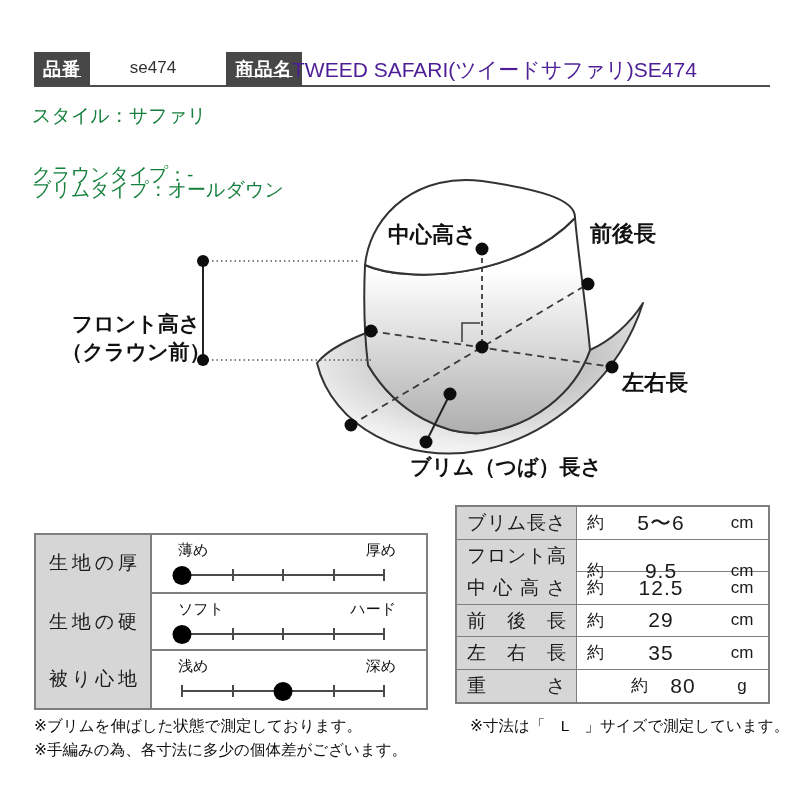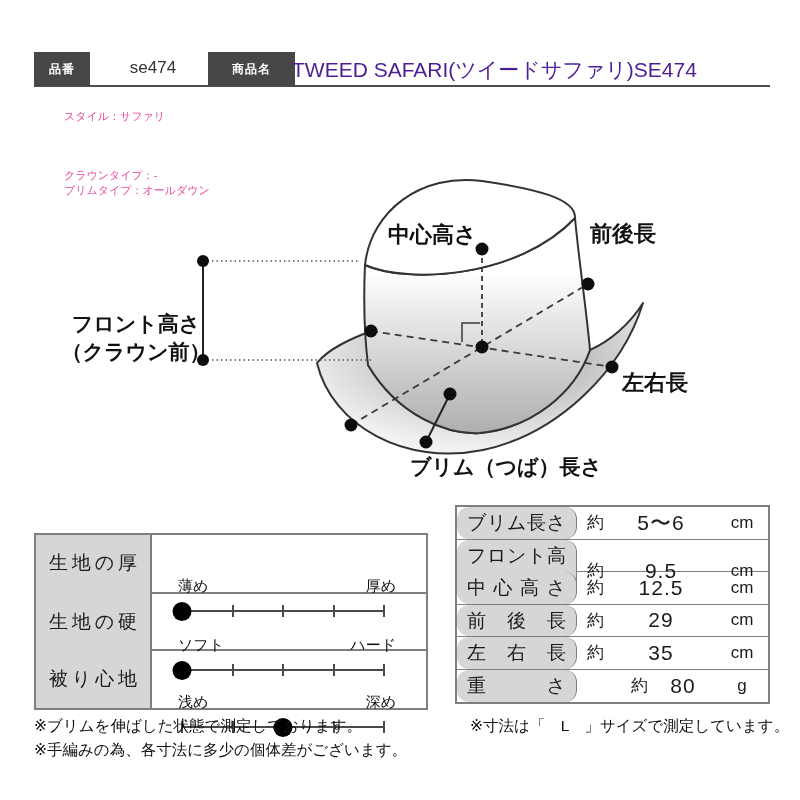--- a/index.html
+++ b/index.html
@@ -4,61 +4,61 @@
 <style>
   * { margin:0; padding:0; box-sizing:border-box; }
   html,body { background:#fff; }
   body { font-family:"Liberation Sans","DejaVu Sans",sans-serif; color:#1f1f1f; }
   #canvas { position:relative; width:800px; height:800px; background:#fff; overflow:hidden; }
 
   
   .hdr-rule { position:absolute; left:34px; top:85px; width:736px; height:2px; background:#4e4e4e; }
   .hdr-box { position:absolute; top:52px; height:34px; background:#474747; color:#fff;
              display:flex; align-items:center; justify-content:center;
-             font-size:12px; font-weight:600; letter-spacing:1px; }
+             font-size:18px; font-weight:600; letter-spacing:1px;text-decoration:underline; }
   .hdr-box.b1 { left:34px;  width:56px; }
-  .hdr-box.b2 { left:208px; width:87px; }
+  .hdr-box.b2 { left:226px; width:76px; }
   .hdr-partno { position:absolute; left:108px; top:58px; width:90px; text-align:center;
                 font-size:17px; color:#333; }
   .hdr-prod   { position:absolute; left:292px; top:56px; font-size:21px; color:#4c1d95; font-weight:500; }
 
   
-  .spec-line { position:absolute; left:64px; font-size:11px; color:#ec4899; line-height:20px; }
+  .spec-line { position:absolute; left:32px; font-size:19px; color:#15803d; line-height:20px; }
   .spec-line.s0 { top:106px; } .spec-line.s1 { top:136px;margin-top:44px; } .spec-line.s2 { top:165px; }
 
   
   .diagram { position:absolute; left:70px; top:168px; width:645px; height:325px; }
   .diagram text { font-family:"Liberation Sans","DejaVu Sans",sans-serif; font-weight:600; fill:#111; }
 
   
   .scale-table { position:absolute; left:34px; top:533px; width:394px; height:177px;
                  border:2px solid #7f7f7f; background:#fff; }
   .scale-row { display:grid; grid-template-columns:116px 1fr; height:59px; }
   .scale-row.rb { border-bottom:2px solid #7f7f7f; }
   .scale-row.rb + .scale-row { height:57px; }
   .cell-label { background:#d6d6d6; border-right:2px solid #7f7f7f;
                 font-size:19px; font-weight:500; color:#1a1a1a; padding:0 13px;
                 text-align:justify; text-align-last:justify; display:block; }
   .scale-row .cell-label { line-height:55px; }
-  .scale-cell { position:relative;margin-top:36px; }
+  .scale-cell { position:relative; }
   .scale-min { position:absolute; left:26px;  top:6px; font-size:15px; color:#111; }
   .scale-max { position:absolute; right:30px; top:6px; font-size:15px; color:#111; }
   .scale-line { position:absolute; left:30px; right:42px; top:39px; height:2px; background:#4a4a4a; }
   .tick { position:absolute; top:-5px; width:2px; height:12px; background:#4a4a4a; transform:translateX(-1px); }
   .tick.t0{left:0%} .tick.t1{left:25%} .tick.t2{left:50%} .tick.t3{left:75%} .tick.t4{left:100%}
   .scale-dot { position:absolute; top:-8px; width:19px; height:19px; border-radius:50%;
                background:#000; transform:translateX(-9.5px); }
 
   
   .meas-table { position:absolute; left:455px; top:505px; width:315px; height:199px;
                 border:2px solid #7f7f7f; background:#fff; }
   .meas-row { display:grid; grid-template-columns:120px 1fr; height:32.5px;
               border-bottom:1.5px solid #7f7f7f; }
   .meas-row:last-child { border-bottom:none;gap:44px; }
-  .meas-row .cell-label { line-height:31px; border-right:1.5px solid #7f7f7f; padding:0 10px;border-radius:12px; }
+  .meas-row .cell-label { line-height:31px; border-right:1.5px solid #7f7f7f; padding:0 10px; }
   .meas-val { display:flex; align-items:center; }
   .meas-approx { font-size:17px; margin-left:10px; color:#1a1a1a; }
   .meas-num { flex:1; text-align:center; font-size:21px; color:#1a1a1a; letter-spacing:1px; }
   .meas-unit { width:48px; text-align:center; font-size:17px; color:#1a1a1a; margin-right:2px; }
 
   
   .note { position:absolute; font-size:15.5px; color:#111; }
   .note.nl1 { left:34px;  top:716px; }
   .note.nl2 { left:34px;  top:740px; }
   .note.nr  { left:470px; top:716px; }

